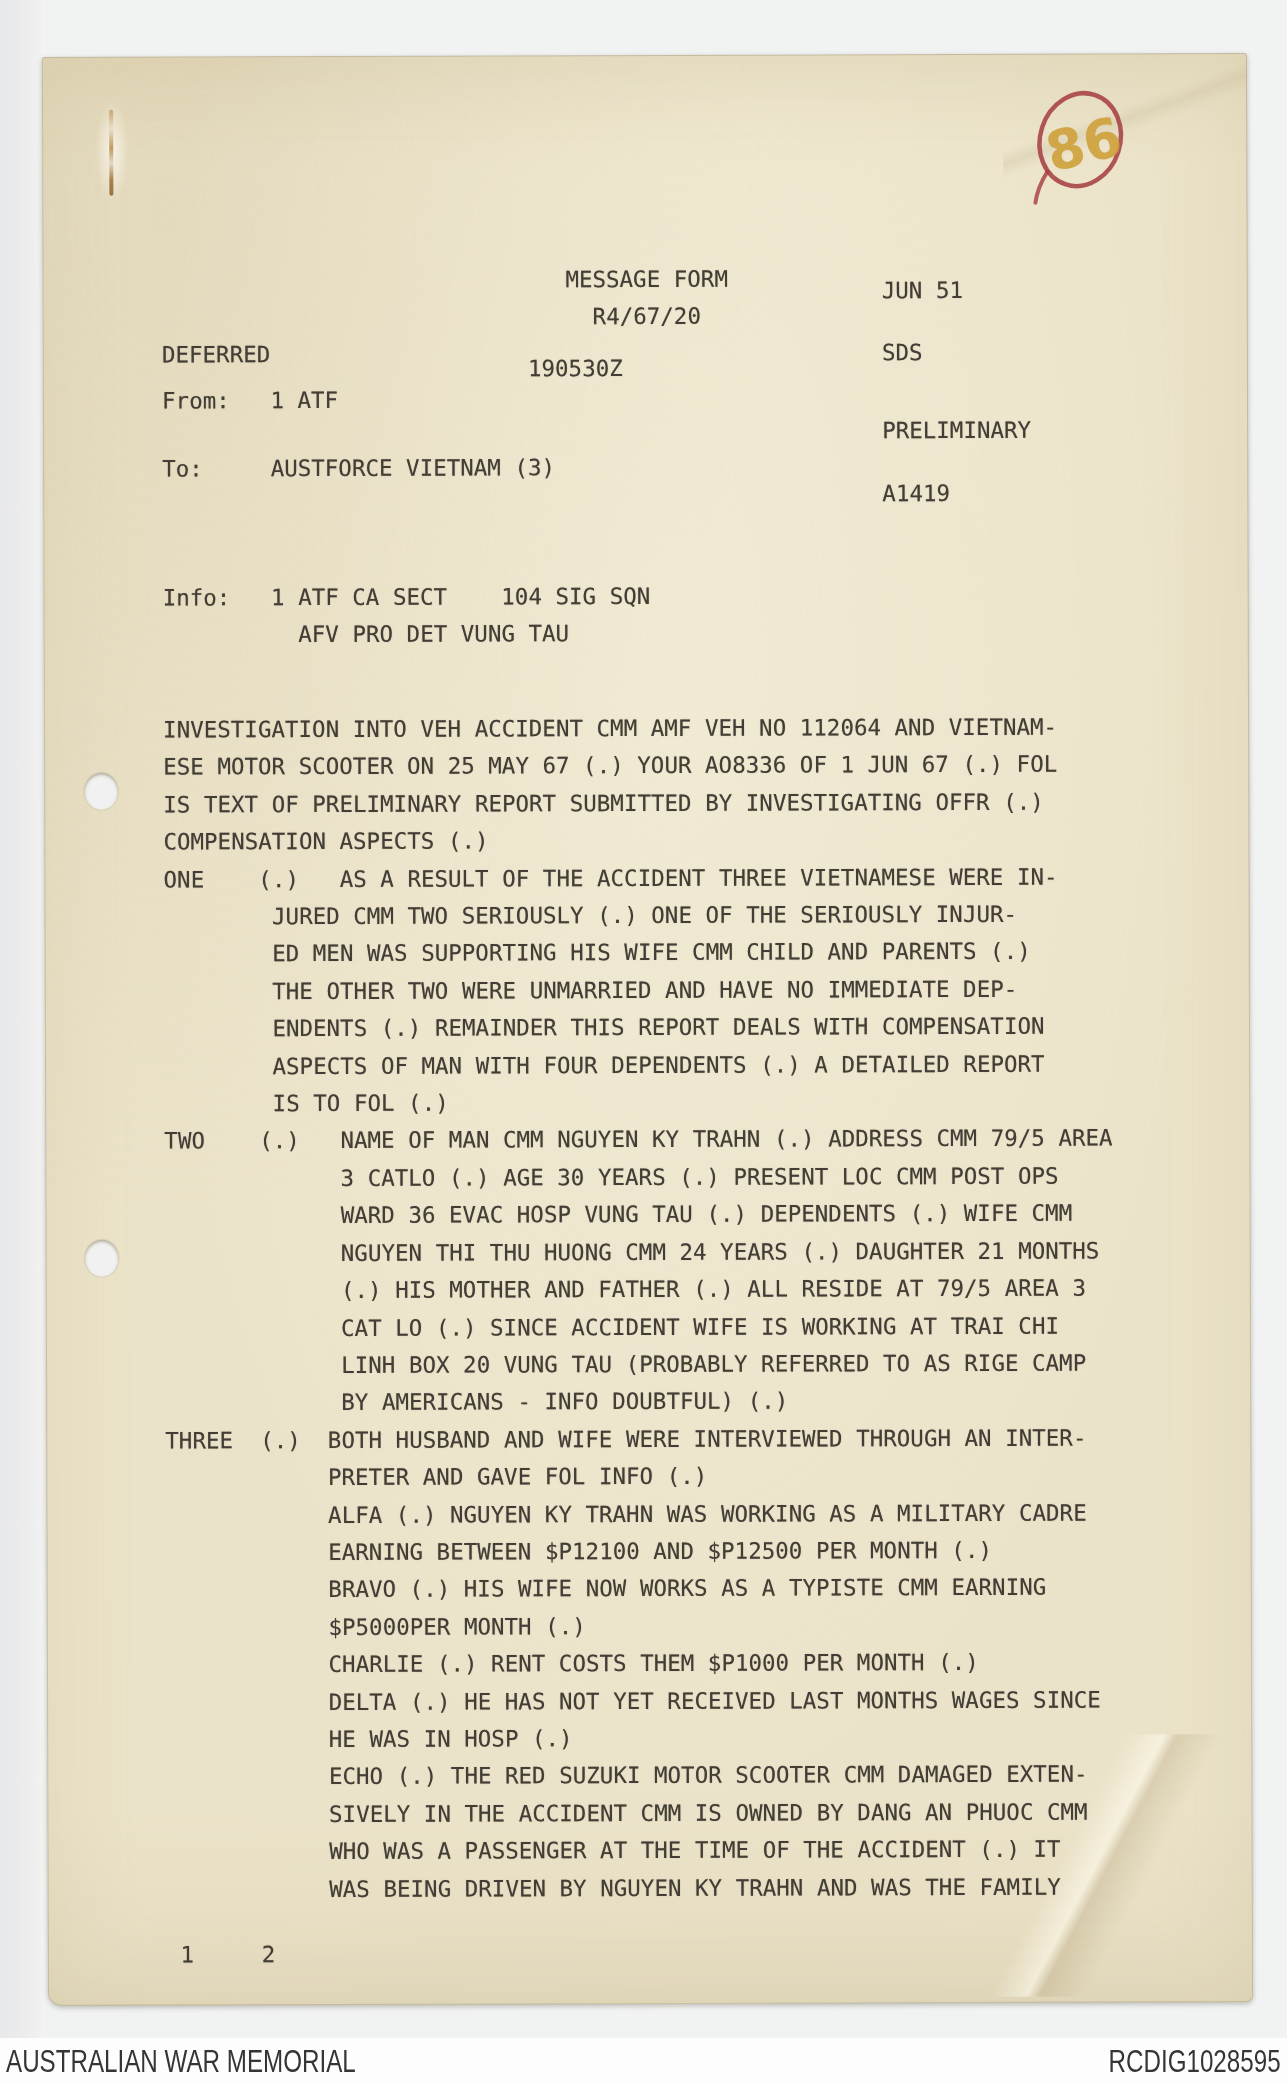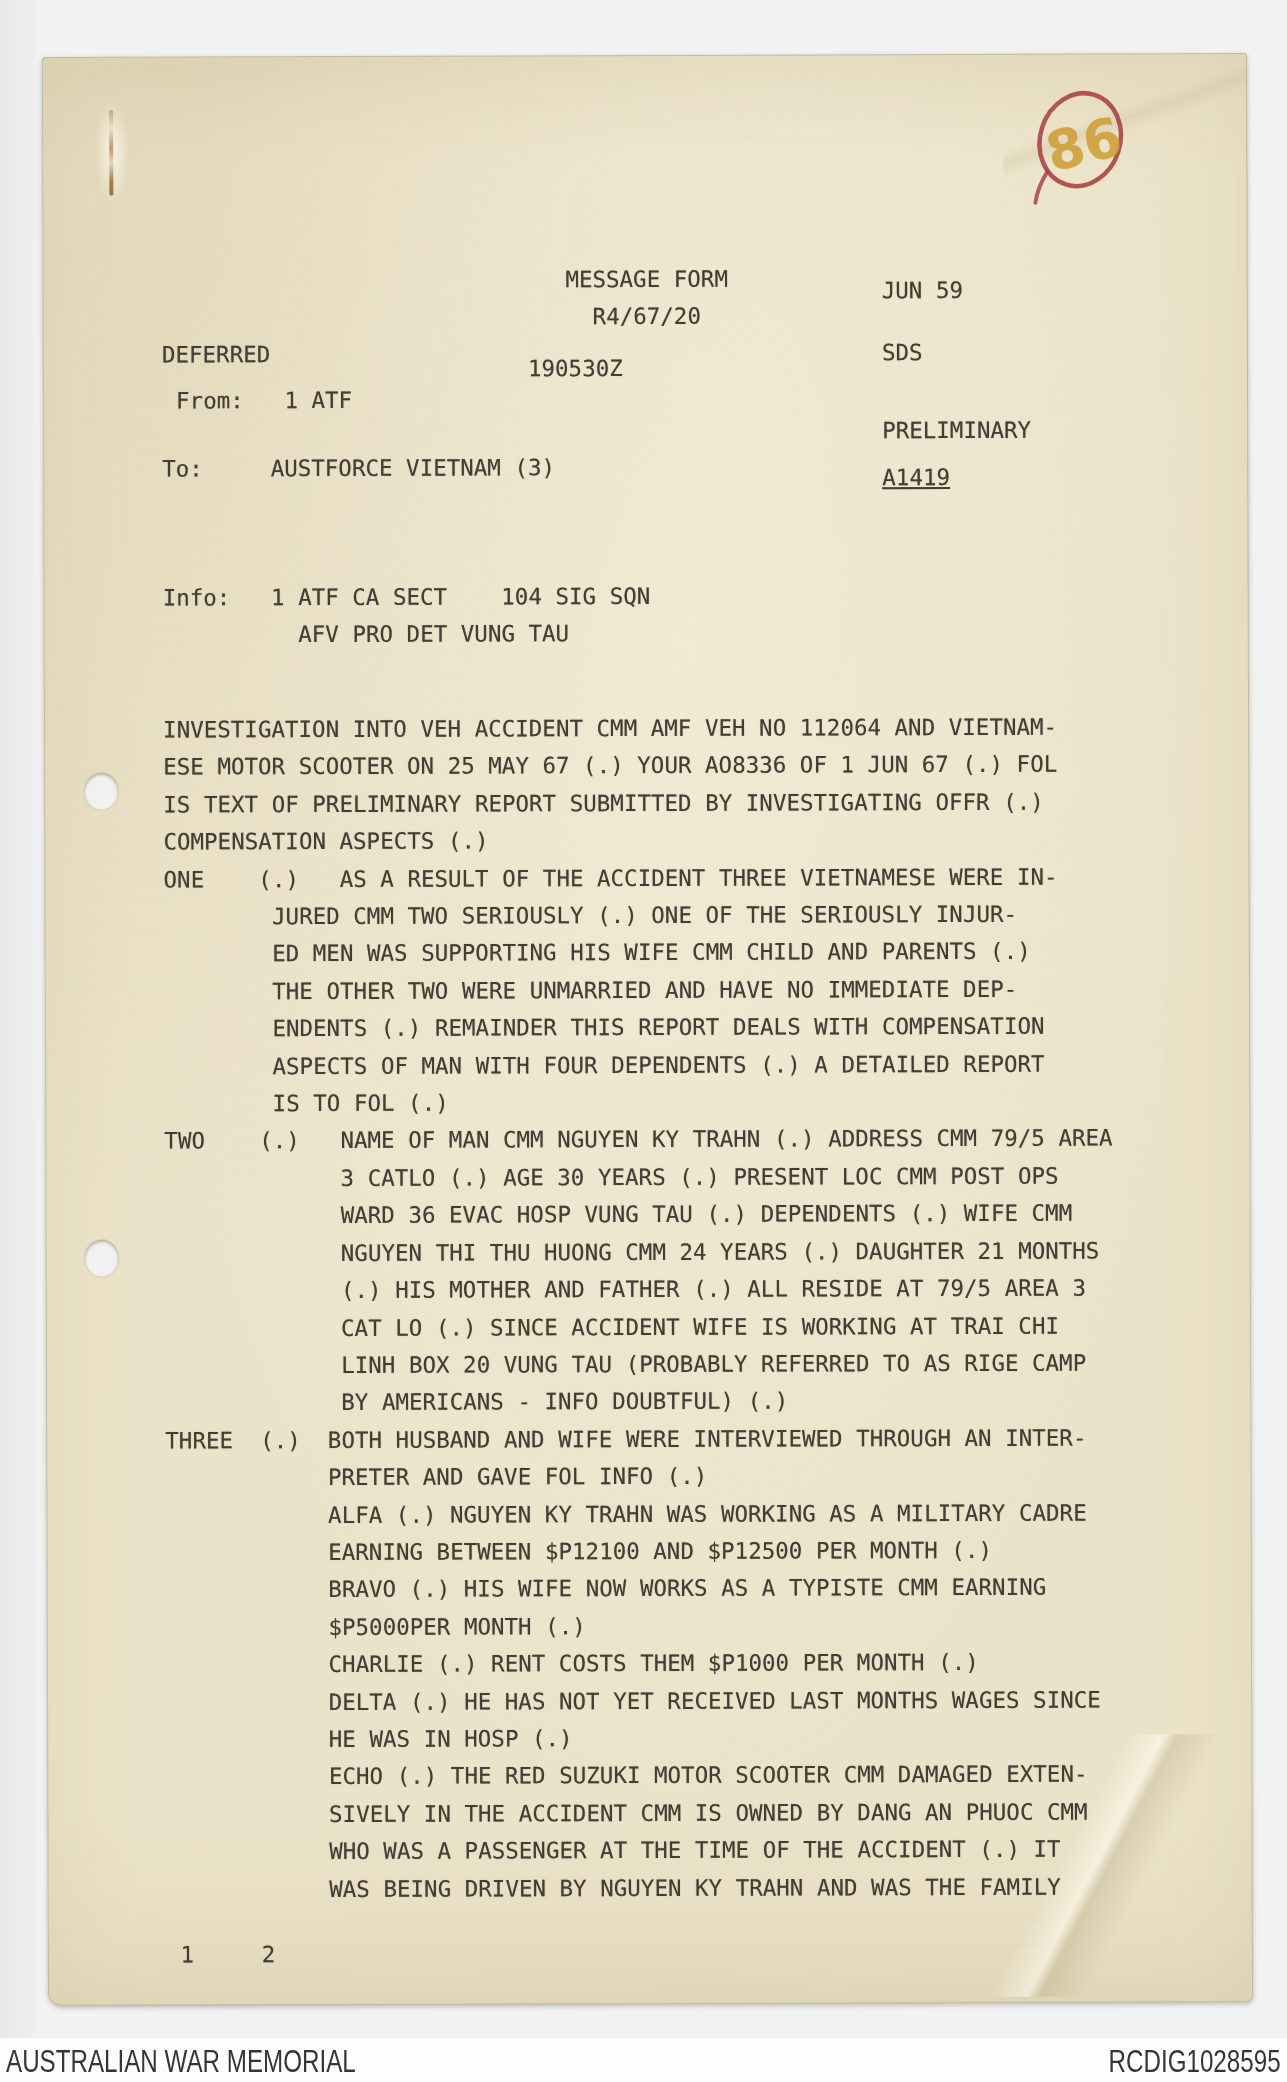--- a/index.html
+++ b/index.html
@@ -30,24 +30,24 @@
     font-family:"DejaVu Sans Mono",monospace;
     font-size:22.5px;line-height:37.4px;
     color:#423d35;letter-spacing:0;
     text-shadow:0 0 1px rgba(66,60,48,0.45);
   }
   .title{left:503px;top:161px;width:200px;text-align:center;margin-top:44px;}
   .jun{left:838px;top:217px;}
   .precedence{left:118px;top:279px;}
   .dtg{left:484px;top:294px;}
   .operator{left:838px;top:279px;}
-  .from-line{left:118px;top:325px;margin-left:14px;}
+  .from-line{left:118px;top:325px;}
   .classification{left:838px;top:357px;}
   .to-line{left:118px;top:393px;}
-  .msg-number{left:838px;top:404px;text-decoration:underline;}
+  .msg-number{left:838px;top:420px;}
   .info-lines{left:118px;top:522px;}
   .body-lines{left:118px;top:654px;}
   .page-nums{left:118px;top:1843px;margin-top:36px;}
   
   .circle86{position:absolute;left:980px;top:33px;pointer-events:none;}
   .num86{
     position:absolute;left:1003px;top:58px;width:80px;
     font-family:"DejaVu Sans",sans-serif;font-weight:bold;
     font-size:54px;color:#cfa23d;opacity:0.92;
     transform:rotate(-14deg);
@@ -116,21 +116,21 @@
 
     <svg class="circle86" width="105" height="120" viewBox="0 0 105 120">
       <ellipse cx="57" cy="52" rx="40" ry="47" fill="none" stroke="#a43c40" stroke-width="4.5" opacity="0.85" transform="rotate(18 57 52)"></ellipse>
       <path d="M 24 84 Q 14 100 12 115" fill="none" stroke="#a43c40" stroke-width="4" opacity="0.8" stroke-linecap="round"></path>
     </svg>
     <div class="num86">86</div>
 
     <pre class="typed title">MESSAGE FORM
 R4/67/20</pre>
 
-    <pre class="typed jun">JUN 59</pre>
+    <pre class="typed jun">JUN 51</pre>
 
     <pre class="typed precedence">DEFERRED</pre>
     <pre class="typed dtg">190530Z</pre>
     <pre class="typed operator">SDS</pre>
 
     <pre class="typed from-line">From:   1 ATF</pre>
 
     <pre class="typed classification">PRELIMINARY</pre>
 
     <pre class="typed to-line">To:     AUSTFORCE VIETNAM (3)</pre>

